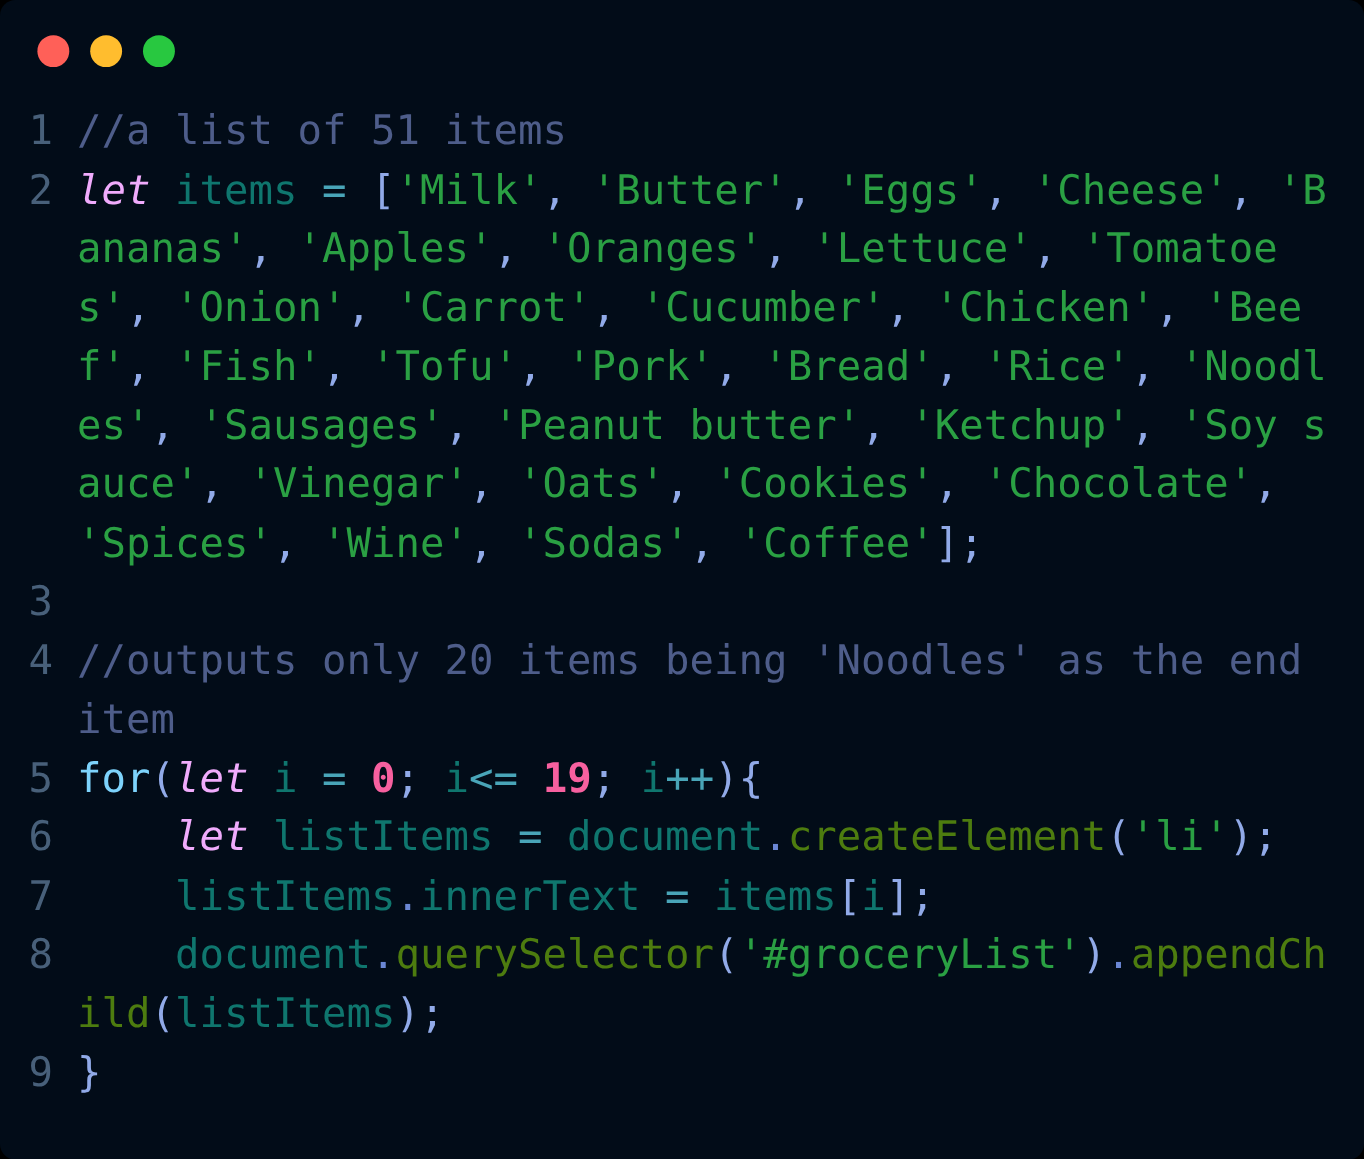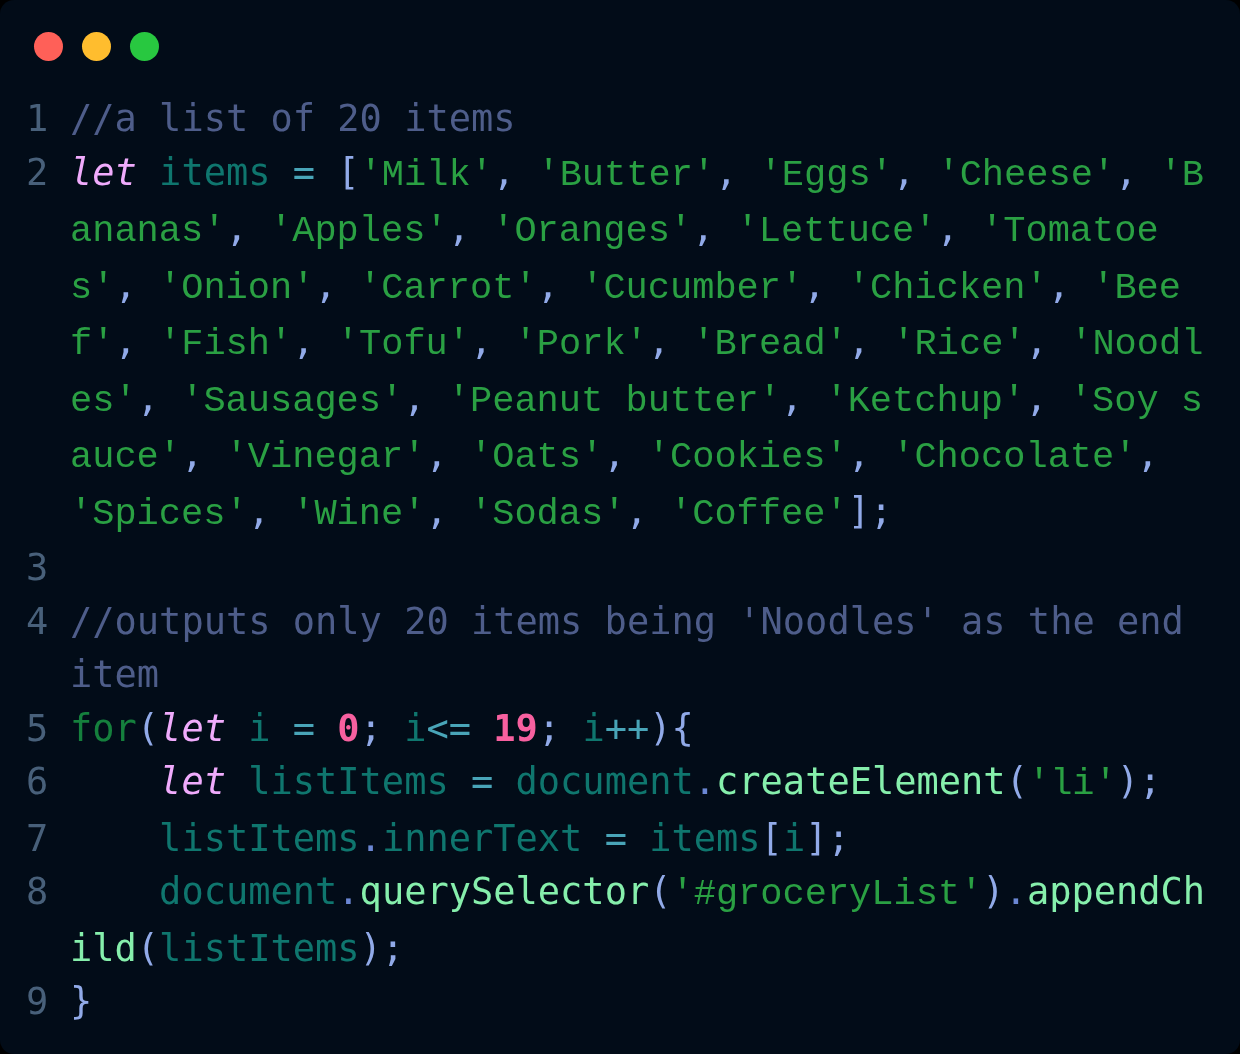--- a/index.html
+++ b/index.html
@@ -65,44 +65,44 @@
     flex: 1 1 auto;
     white-space: pre-wrap;
     overflow-wrap: break-word;
     word-break: break-all;
     color: #6b87d4;
   }
 
   
   .tok-comment  { color: #4e5d8a; }
   .tok-keyword  { color: #f0abfc; font-style: italic; }
-  .tok-control  { color: #15803d; }
+  .tok-control  { color: #7dd3fc; }
   .tok-ident    { color: #0f766e; }
-  .tok-string   { color: #2aa043; font-family: Liberation Mono, monospace; }
+  .tok-string   { color: #2aa043; }
   .tok-number   { color: #f7609f; font-weight: bold; }
   .tok-operator { color: #49a5b8; }
   .tok-punct    { color: #91aae8; }
-  .tok-method   { color: #86efac; }
+  .tok-method   { color: #4d7c0f; }
   .tok-dot      { color: #6b87d4; }
 </style>
 </head>
 <body>
 
 <div id="code-window">
 
   <div id="titlebar">
     <span class="dot dot-red"></span>
     <span class="dot dot-yellow"></span>
     <span class="dot dot-green"></span>
   </div>
 
   <div id="code-area">
       <div class="code-line">
         <span class="gutter">1</span>
-        <span class="code-text"><span class="tok-comment">//a list of 20 items</span></span>
+        <span class="code-text"><span class="tok-comment">//a list of 51 items</span></span>
       </div>
       <div class="code-line">
         <span class="gutter">2</span>
         <span class="code-text"><span class="tok-keyword">let</span><span class="tok-ident"> </span><span class="tok-ident">items</span><span class="tok-ident"> </span><span class="tok-operator">=</span><span class="tok-ident"> </span><span class="tok-punct">[</span><span class="tok-string">'Milk'</span><span class="tok-punct">, </span><span class="tok-string">'Butter'</span><span class="tok-punct">, </span><span class="tok-string">'Eggs'</span><span class="tok-punct">, </span><span class="tok-string">'Cheese'</span><span class="tok-punct">, </span><span class="tok-string">'Bananas'</span><span class="tok-punct">, </span><span class="tok-string">'Apples'</span><span class="tok-punct">, </span><span class="tok-string">'Oranges'</span><span class="tok-punct">, </span><span class="tok-string">'Lettuce'</span><span class="tok-punct">, </span><span class="tok-string">'Tomatoes'</span><span class="tok-punct">, </span><span class="tok-string">'Onion'</span><span class="tok-punct">, </span><span class="tok-string">'Carrot'</span><span class="tok-punct">, </span><span class="tok-string">'Cucumber'</span><span class="tok-punct">, </span><span class="tok-string">'Chicken'</span><span class="tok-punct">, </span><span class="tok-string">'Beef'</span><span class="tok-punct">, </span><span class="tok-string">'Fish'</span><span class="tok-punct">, </span><span class="tok-string">'Tofu'</span><span class="tok-punct">, </span><span class="tok-string">'Pork'</span><span class="tok-punct">, </span><span class="tok-string">'Bread'</span><span class="tok-punct">, </span><span class="tok-string">'Rice'</span><span class="tok-punct">, </span><span class="tok-string">'Noodles'</span><span class="tok-punct">, </span><span class="tok-string">'Sausages'</span><span class="tok-punct">, </span><span class="tok-string">'Peanut butter'</span><span class="tok-punct">, </span><span class="tok-string">'Ketchup'</span><span class="tok-punct">, </span><span class="tok-string">'Soy sauce'</span><span class="tok-punct">, </span><span class="tok-string">'Vinegar'</span><span class="tok-punct">, </span><span class="tok-string">'Oats'</span><span class="tok-punct">, </span><span class="tok-string">'Cookies'</span><span class="tok-punct">, </span><span class="tok-string">'Chocolate'</span><span class="tok-punct">, </span><span class="tok-string">'Spices'</span><span class="tok-punct">, </span><span class="tok-string">'Wine'</span><span class="tok-punct">, </span><span class="tok-string">'Sodas'</span><span class="tok-punct">, </span><span class="tok-string">'Coffee'</span><span class="tok-punct">];</span></span>
       </div>
       <div class="code-line">
         <span class="gutter">3</span>
         <span class="code-text">&nbsp;</span>
       </div>
       <div class="code-line">

